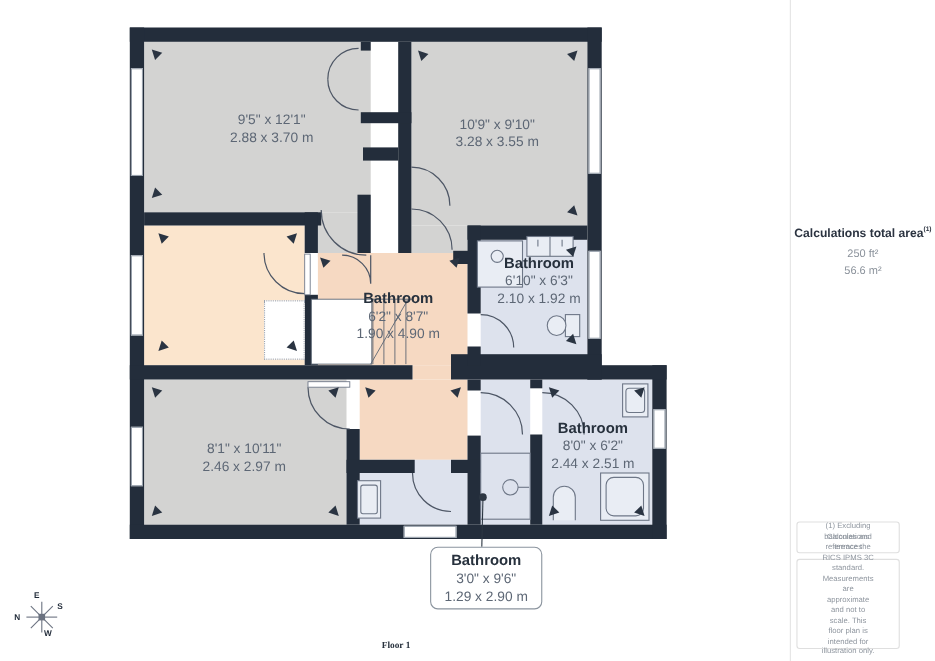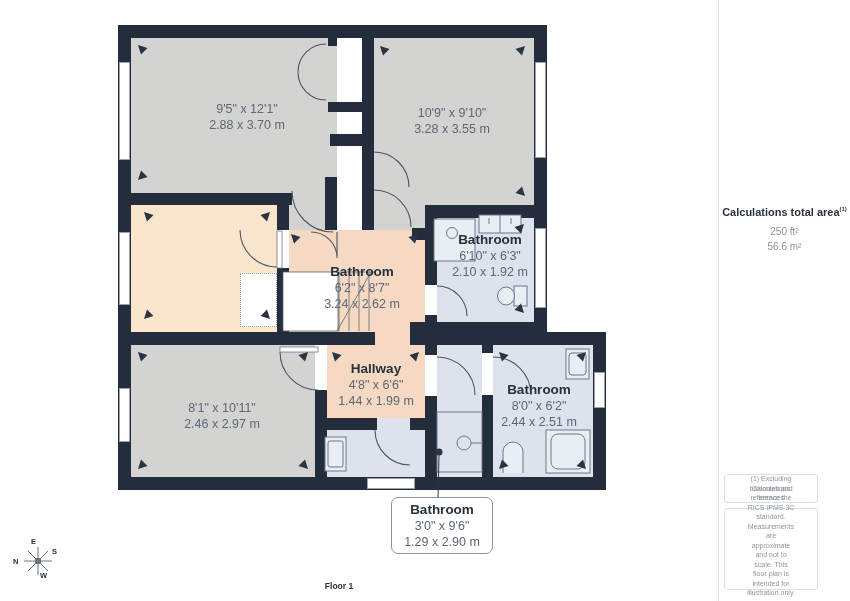--- a/index.html
+++ b/index.html
@@ -21,22 +21,22 @@
   .rname{font-size:13.5px;font-weight:700;color:#27313d;line-height:17px;}
   .rdim{font-size:12.5px;color:#5d6775;line-height:16px;}
   .closet{position:absolute;background:#fff;border:1px dotted #9aa2ae;box-sizing:border-box;}
   .stairs{position:absolute;background:#fff;}
   
   .callout{position:absolute;left:391px;top:497px;width:102px;height:57px;background:#fff;
            border:1.5px solid #8b949e;border-radius:7px;box-sizing:border-box;
            display:flex;flex-direction:column;justify-content:center;text-align:center;}
   
   .cletter{position:absolute;font-size:7.5px;font-weight:700;color:#1f2937;}
-  .floorlabel{position:absolute;left:339px;top:586px;transform:translate(-50%,-50%);
-              font-size:8.5px;font-weight:700;color:#27313d;}
+  .floorlabel{position:absolute;left:360px;top:586px;transform:translate(-50%,-50%);
+              font-size:8.5px;font-weight:700;color:#27313d;font-family:Liberation Serif, serif;}
   
   .sb-divider{position:absolute;left:718px;top:0;width:1px;height:601px;background:#e4e4e4;}
   .sb-title{position:absolute;left:719px;top:206px;width:131px;text-align:center;
             font-size:11px;font-weight:700;color:#2b3340;}
   .sb-title sup{font-size:6px;}
   .sb-val{position:absolute;left:719px;width:131px;text-align:center;font-size:10px;color:#8b929b;}
   .sb-box{position:absolute;left:724px;width:94px;border:1px solid #dfdfdf;border-radius:3px;
           box-sizing:border-box;color:#8e959e;font-size:7px;line-height:9.5px;text-align:center;
           display:flex;flex-direction:column;justify-content:center;padding:4px 22px;}
   .brand{margin-top:7px;color:#2b3340;font-size:9px;letter-spacing:1px;}
@@ -199,35 +199,30 @@
     <div class="rdim">9'5" x 12'1"</div>
     <div class="rdim">2.88 x 3.70 m</div>
   </div>
   <div class="rlabel" style="left:452px;top:121px">
     <div class="rdim">10'9" x 9'10"</div>
     <div class="rdim">3.28 x 3.55 m</div>
   </div>
   <div class="rlabel" style="left:362px;top:287px">
     <div class="rname">Bathroom</div>
     <div class="rdim">6'2" x 8'7"</div>
-    <div class="rdim">3.24 x 2.62 m</div>
+    <div class="rdim">1.90 x 4.90 m</div>
   </div>
   <div class="rlabel" style="left:490px;top:255px">
     <div class="rname">Bathroom</div>
     <div class="rdim">6'10" x 6'3"</div>
     <div class="rdim">2.10 x 1.92 m</div>
   </div>
   <div class="rlabel" style="left:222px;top:416px">
     <div class="rdim">8'1" x 10'11"</div>
     <div class="rdim">2.46 x 2.97 m</div>
-  </div>
-  <div class="rlabel" style="left:376px;top:384px">
-    <div class="rname">Hallway</div>
-    <div class="rdim">4'8" x 6'6"</div>
-    <div class="rdim">1.44 x 1.99 m</div>
   </div>
   <div class="rlabel" style="left:539px;top:405px">
     <div class="rname">Bathroom</div>
     <div class="rdim">8'0" x 6'2"</div>
     <div class="rdim">2.44 x 2.51 m</div>
   </div>
 
   <div class="callout">
     <div class="rname">Bathroom</div>
     <div class="rdim">3'0" x 9'6"</div>

